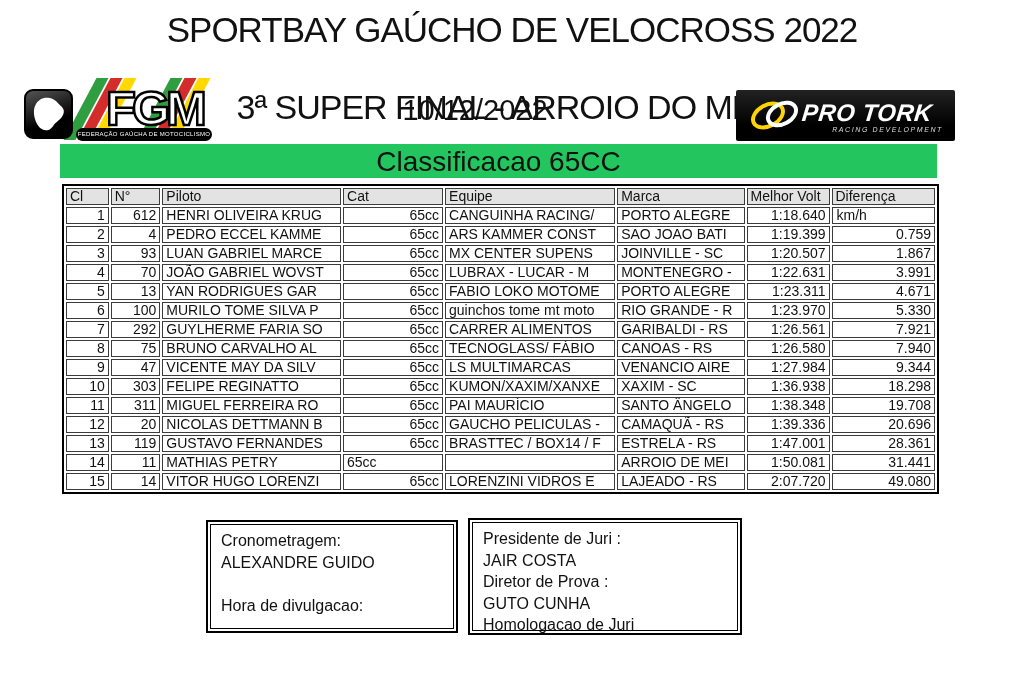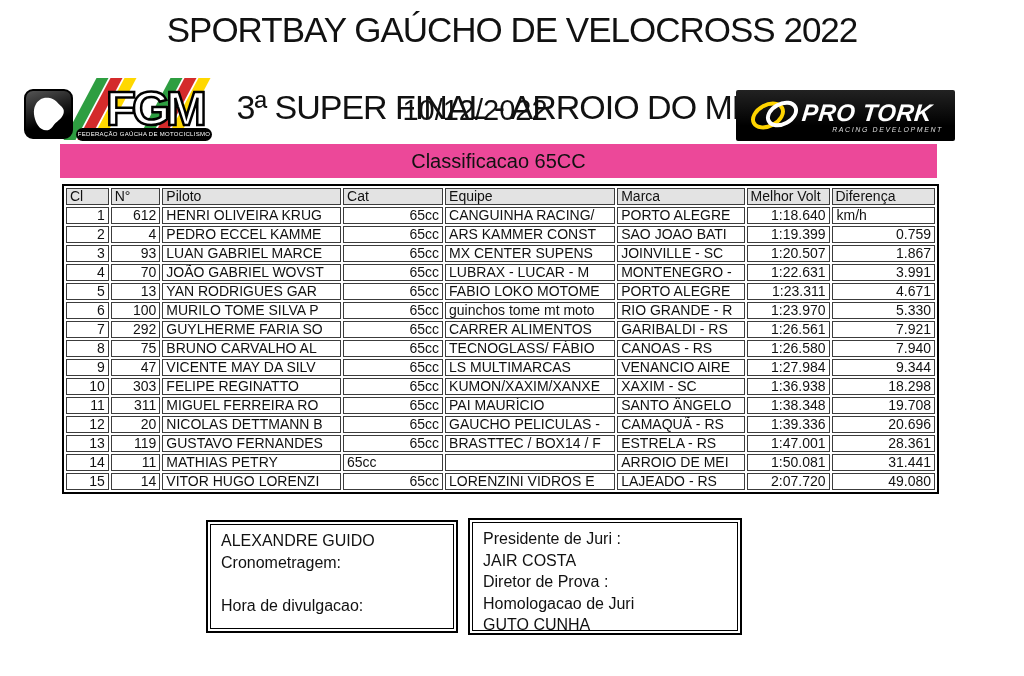--- a/index.html
+++ b/index.html
@@ -33,22 +33,22 @@
   .pt-swirl-y{position:absolute;left:14px;top:13px;width:28px;height:17px;
               border:4px solid #ffd400;border-radius:50%;transform:rotate(-28deg);}
   .pt-swirl-w{position:absolute;left:29px;top:12px;width:26px;height:16px;
               border:4px solid #fff;border-radius:50%;transform:rotate(-28deg);}
   .pt-text{position:absolute;left:66px;top:9px;color:#fff;font-style:italic;font-weight:900;
            font-size:24px;letter-spacing:0.5px;transform:skewX(-6deg);white-space:nowrap;}
   .pt-sub{position:absolute;right:12px;top:36px;color:#ddd;font-size:7px;
           letter-spacing:1.6px;font-style:italic;white-space:nowrap;}
 
   
-  .banner{position:absolute;left:60px;top:144px;width:877px;height:34px;background:#ec4899;
-          text-align:center;font-size:20px;line-height:35px;}
+  .banner{position:absolute;left:60px;top:144px;width:877px;height:34px;background:#22c55e;
+          text-align:center;font-size:28px;line-height:35px;}
 
   
   .tablewrap{position:absolute;left:62px;top:184px;width:877px;}
   table.results{width:100%;border-collapse:separate;border-spacing:2px;
                 border:2px solid #000;background:#fff;table-layout:fixed;}
   .results th,.results td{border:1px solid #3c3c3c;font-size:14px;line-height:15px;height:15px;
                 padding:0 3px;white-space:nowrap;overflow:hidden;font-weight:normal;box-sizing:content-box;}
   .results th{background:#e3e3e3;text-align:left;}
   .results td{background:#fff;}
   .results td.al-r{text-align:right;}
@@ -273,30 +273,30 @@
             <td class="al-l">LAJEADO - RS</td>
             <td class="al-r">2:07.720</td>
             <td class="al-r">49.080</td>
           </tr>
         </tbody>
     </table>
   </div>
 
   <div class="fbox timing-box">
     <div class="fbox-inner">
+        <div class="bline">Cronometragem:</div>
         <div class="bline">ALEXANDRE GUIDO</div>
-        <div class="bline">Cronometragem:</div>
         <div class="bline">&nbsp;</div>
         <div class="bline">Hora de divulgacao:</div>
       </div>
   </div>
 
   <div class="fbox jury-box">
     <div class="fbox-inner">
         <div class="bline">Presidente de Juri :</div>
         <div class="bline">JAIR COSTA</div>
         <div class="bline">Diretor de Prova :</div>
+        <div class="bline">GUTO CUNHA</div>
         <div class="bline">Homologacao de Juri</div>
-        <div class="bline">GUTO CUNHA</div>
       </div>
   </div>
 
 </div>
 
 </body></html>

